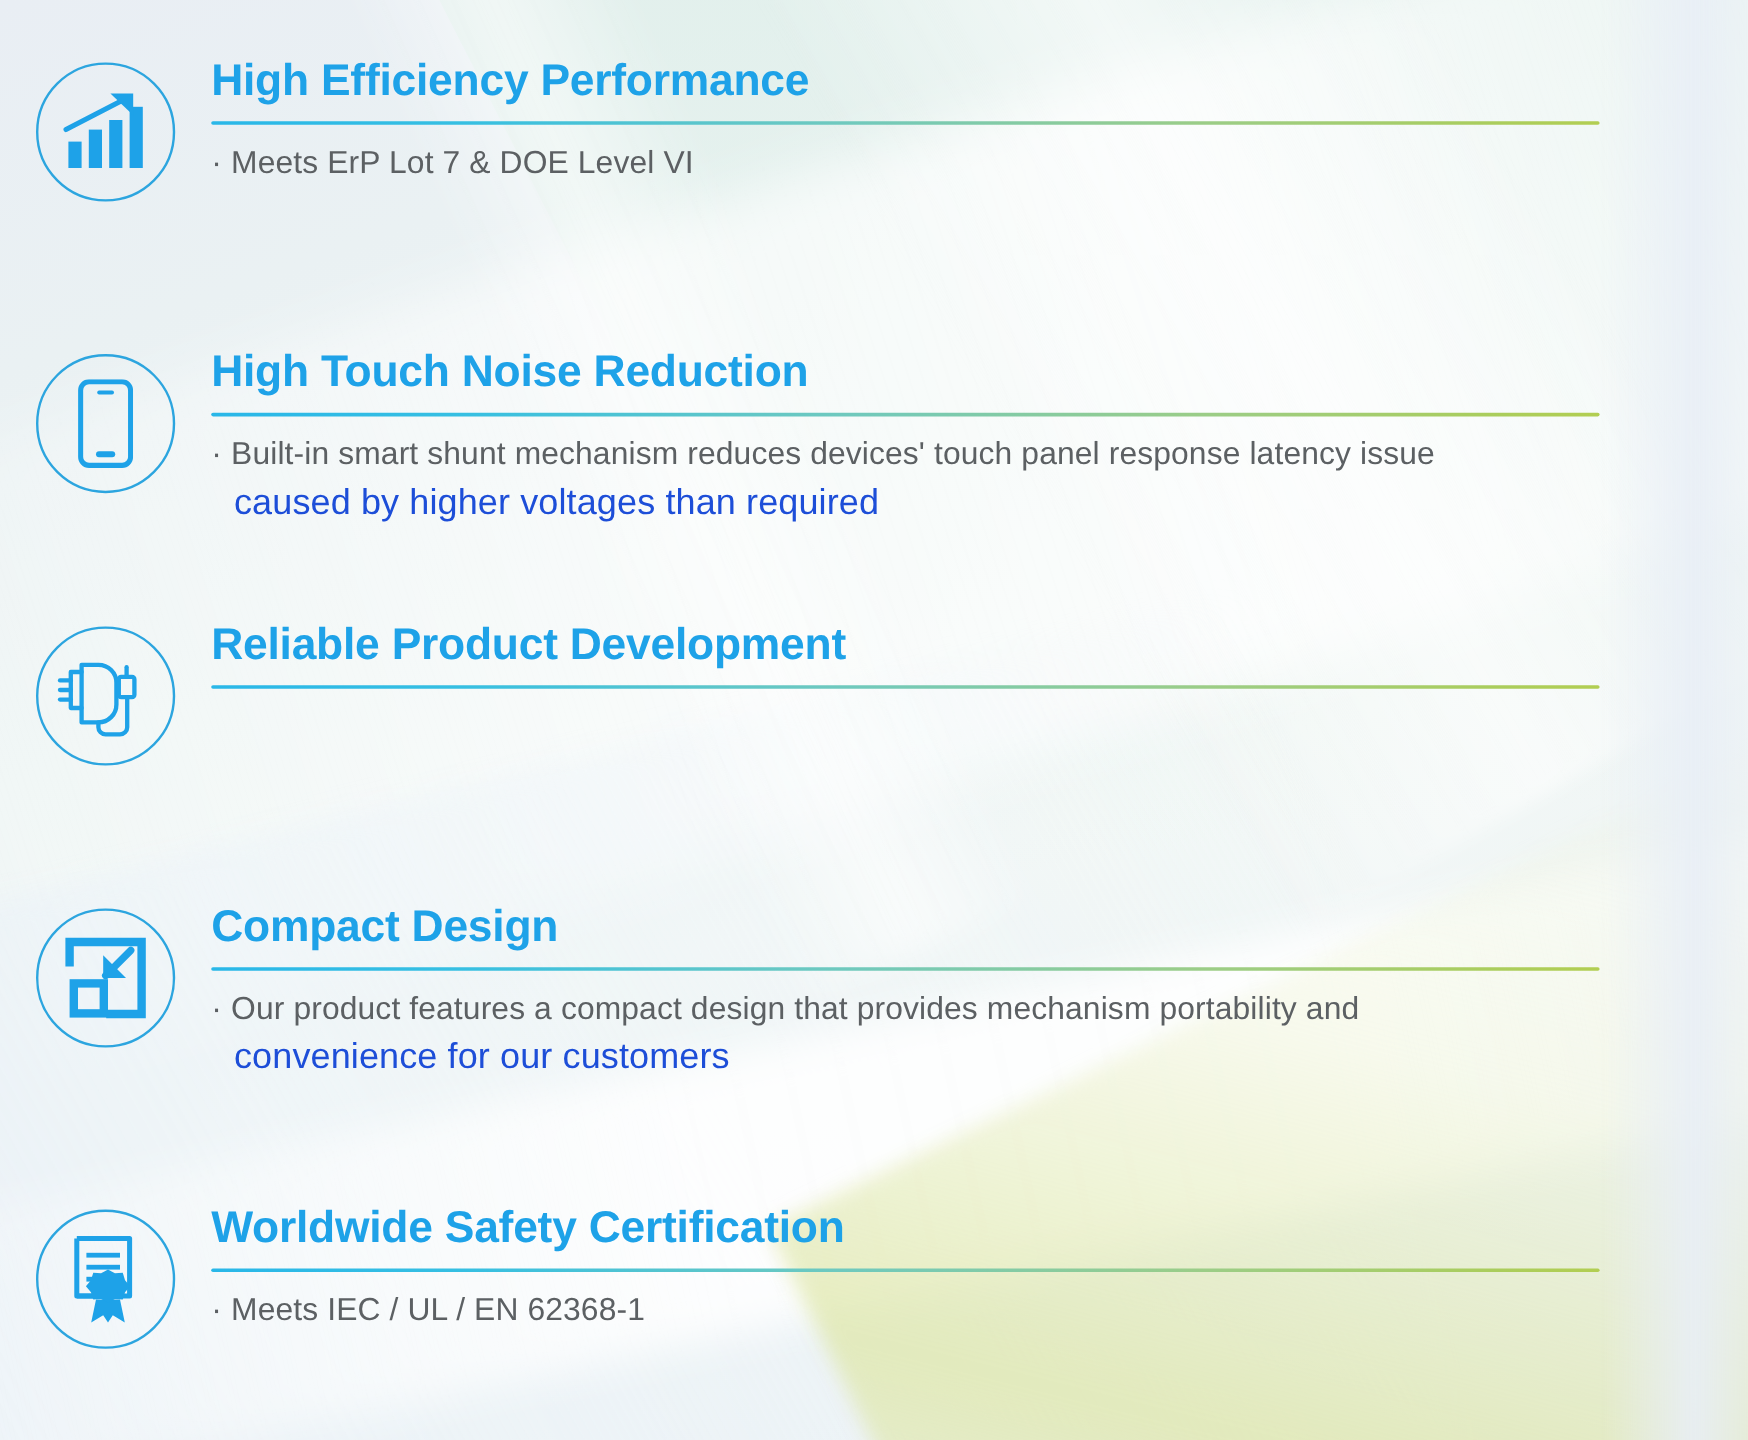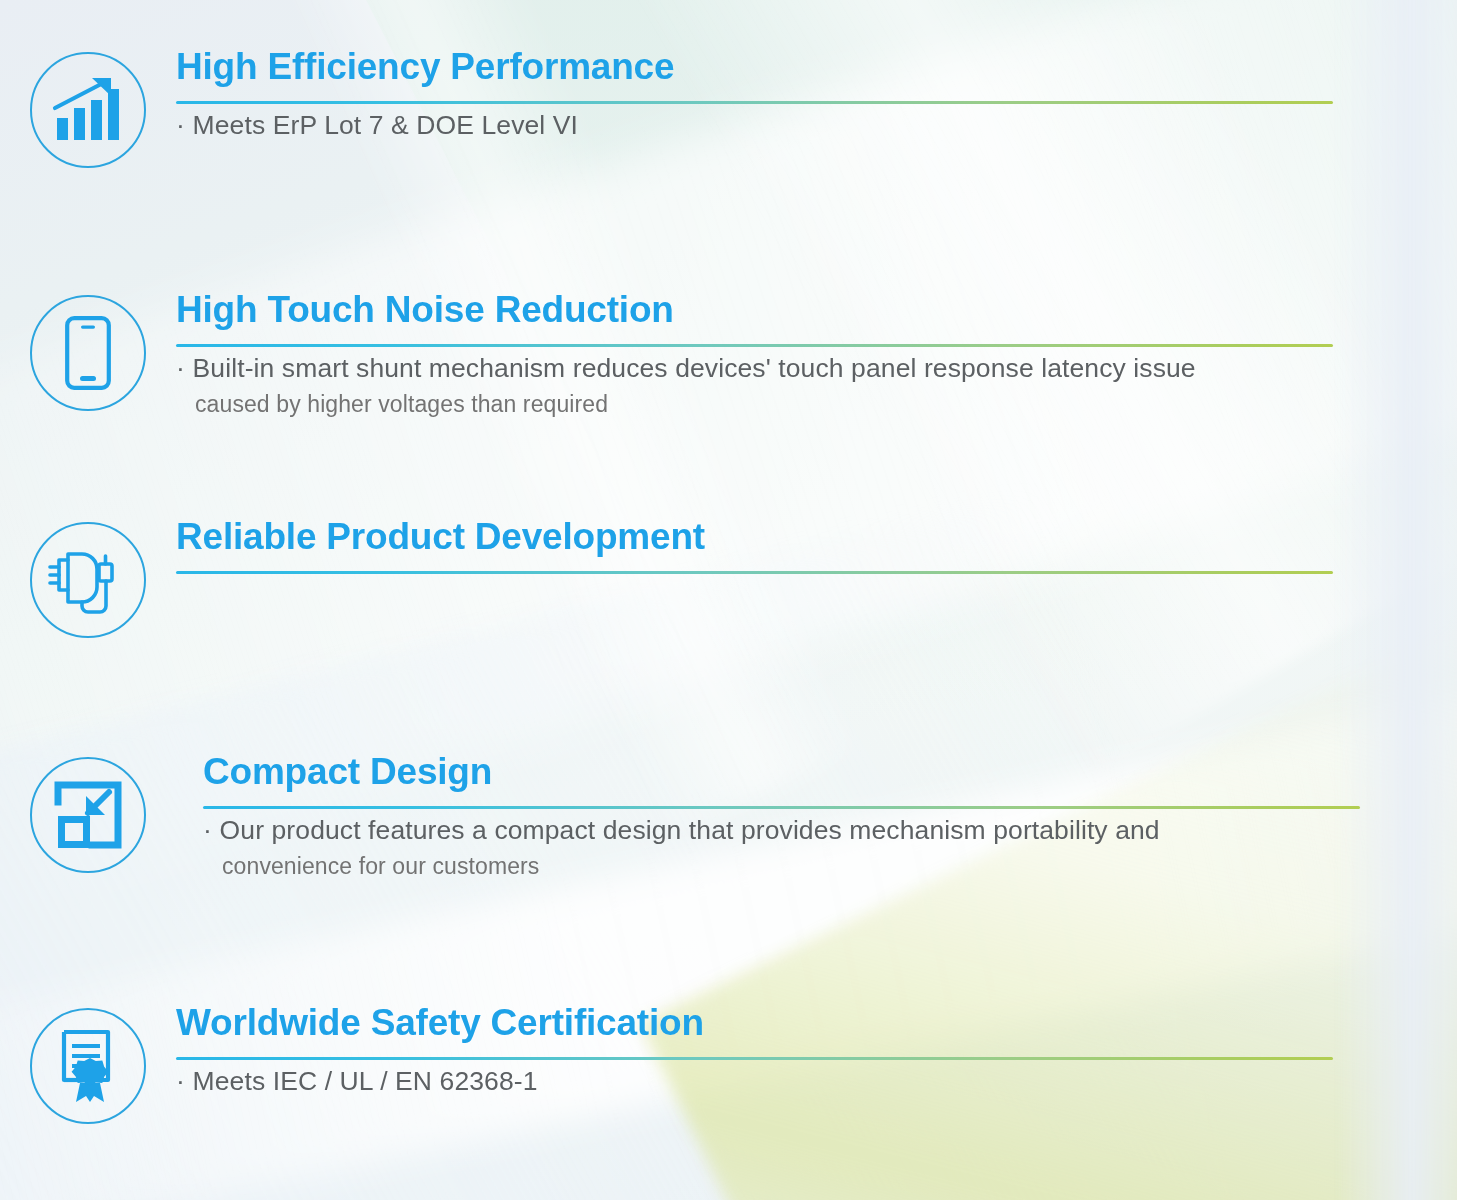--- a/index.html
+++ b/index.html
@@ -139,33 +139,33 @@
 
   .divider {
     height: 3px;
     width: 1157px;
     margin-top: 16px;
     background: linear-gradient(90deg, #29b7e8 0%, #36bfe2 18%, #6ec9bf 45%, #9ccd86 72%, #aacd5d 92%, #b2ce52 100%);
     border-radius: 2px;
   }
 
   .bullets {
-    margin-top: 3px;
+    margin-top: 13px;
   }
   .bullet-line {
     color: #5c6063;
     font-size: 26.5px;
     line-height: 1.42;
     letter-spacing: 0.1px;
     white-space: nowrap;
   }
   .bullet-line .dot { letter-spacing: 0.3px; }
   .bullet-cont {
-    color: #737373;
-    font-size: 23px;
+    color: #1d4ed8;
+    font-size: 30px;
     line-height: 1.42;
     letter-spacing: 0.1px;
     padding-left: 19px;
     white-space: nowrap;
   }
 </style>
 </head>
 <body>
 
 <div id="bg">
@@ -243,21 +243,21 @@
           <path d="M59.5 20 V12"></path>
         </svg>
       </div>
     </div>
     <div class="body-col">
       <div class="feature-title">Reliable Product Development</div>
       <div class="divider"></div>
     </div>
   </div>
 
-  <div class="feature" style="top:753px;gap:27px;">
+  <div class="feature" style="top:753px;">
     <div class="icon-wrap">
       <div class="icon-circle">
         <svg width="72" height="72" viewBox="0 0 72 72" fill="none">
           <path d="M6 23 V6 H66 V66 H40" stroke="#1ea2e8" stroke-width="7" stroke-linecap="square"></path>
           <rect x="9.5" y="40.5" width="25" height="25" stroke="#1ea2e8" stroke-width="7"></rect>
           <path d="M57 13 L36 34" stroke="#1ea2e8" stroke-width="6" stroke-linecap="round"></path>
           <path d="M34 36 L34 17 L53 36 Z" fill="#1ea2e8"></path>
         </svg>
       </div>
     </div>

